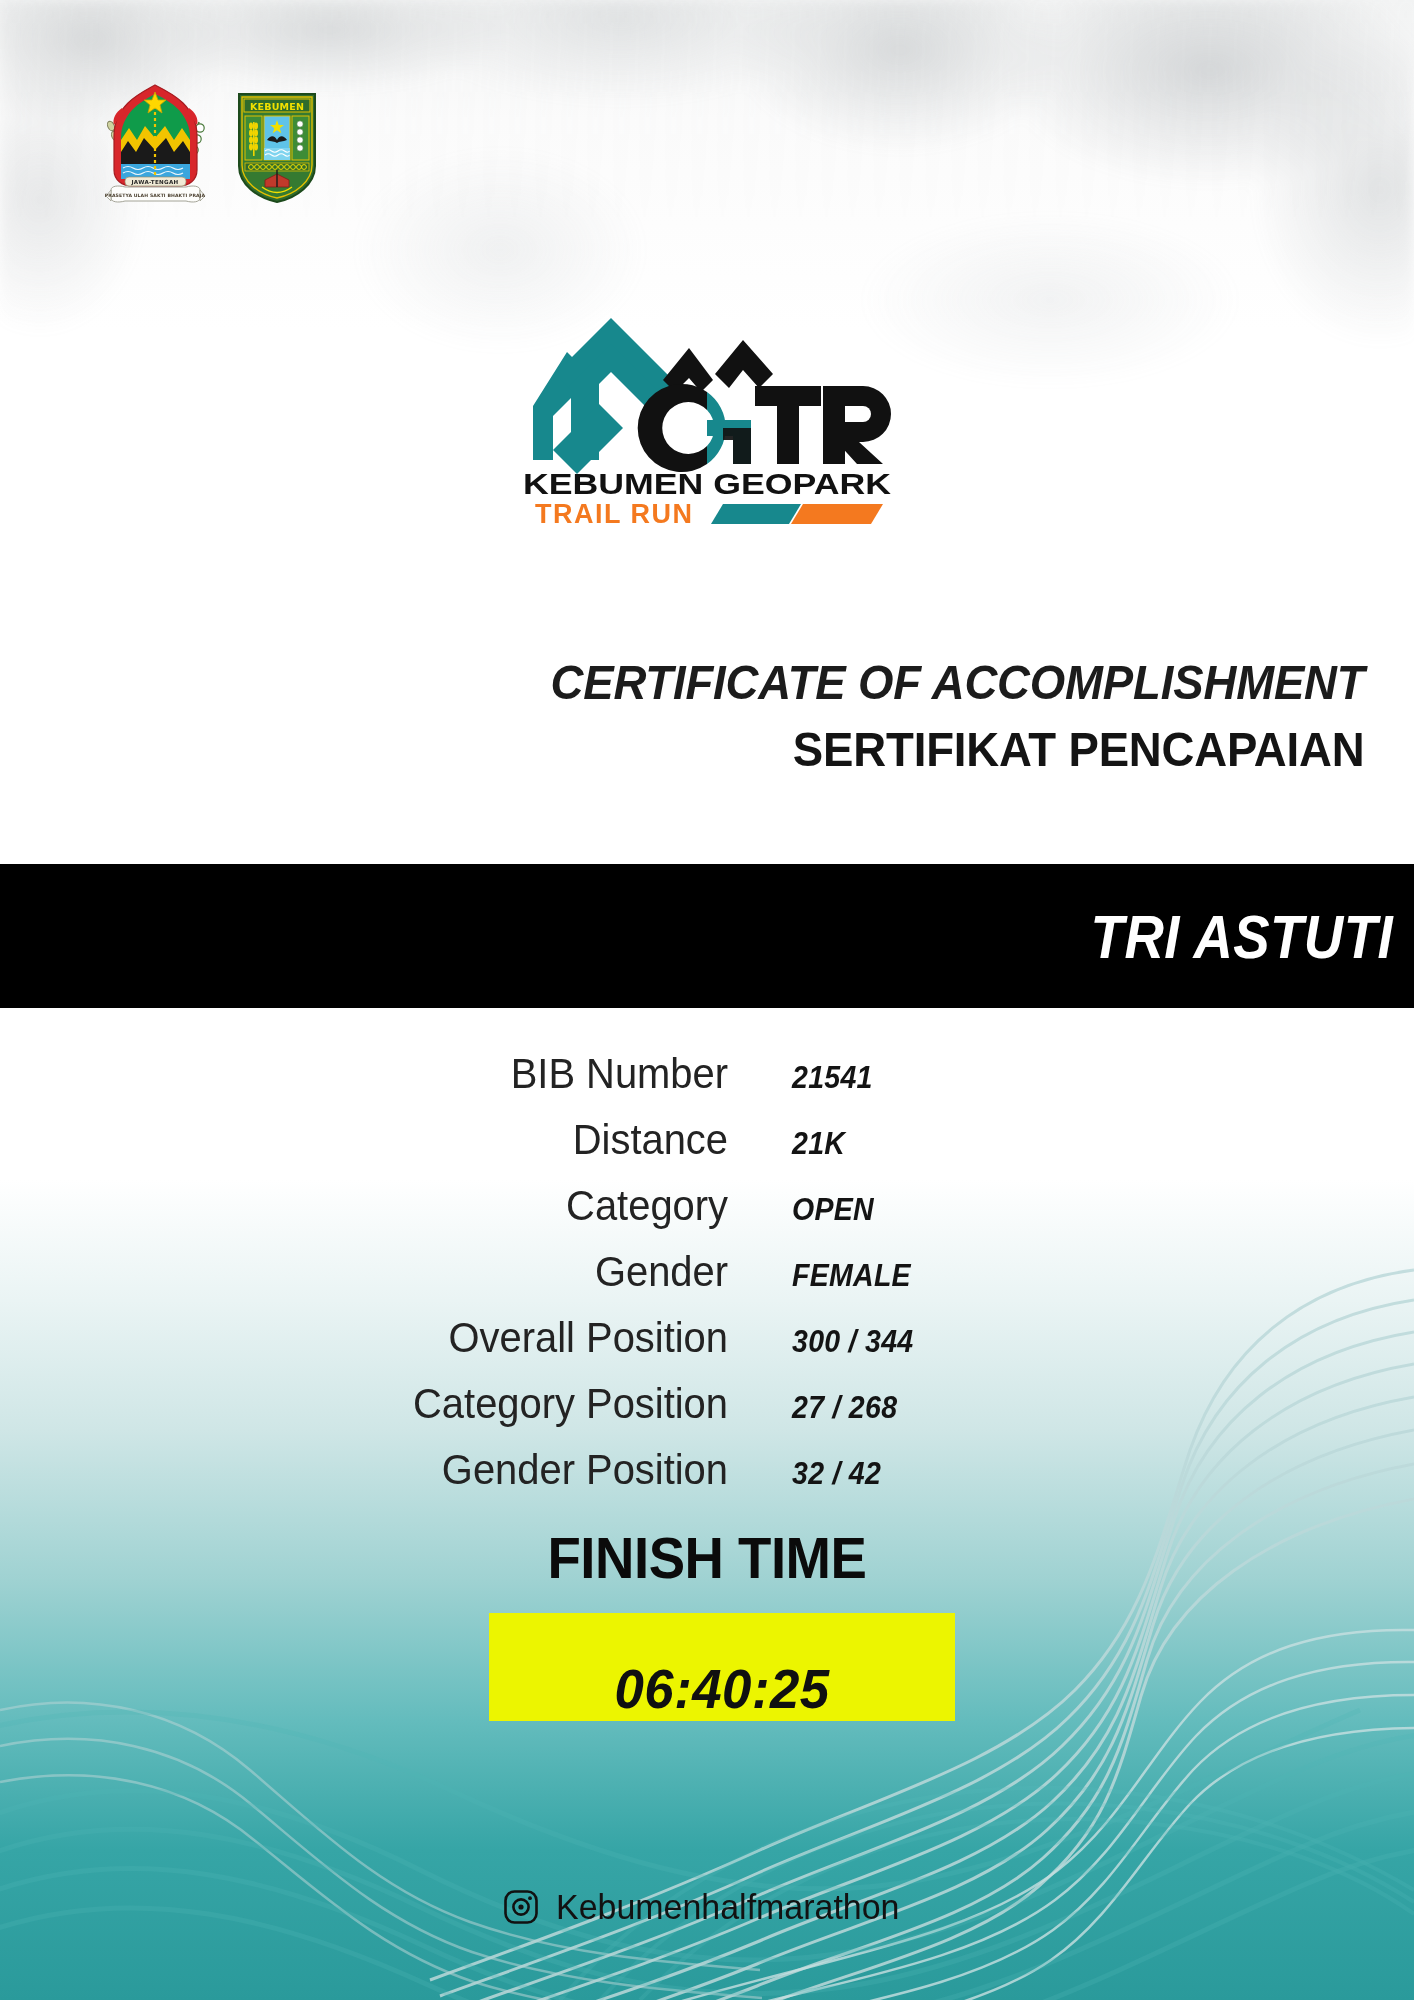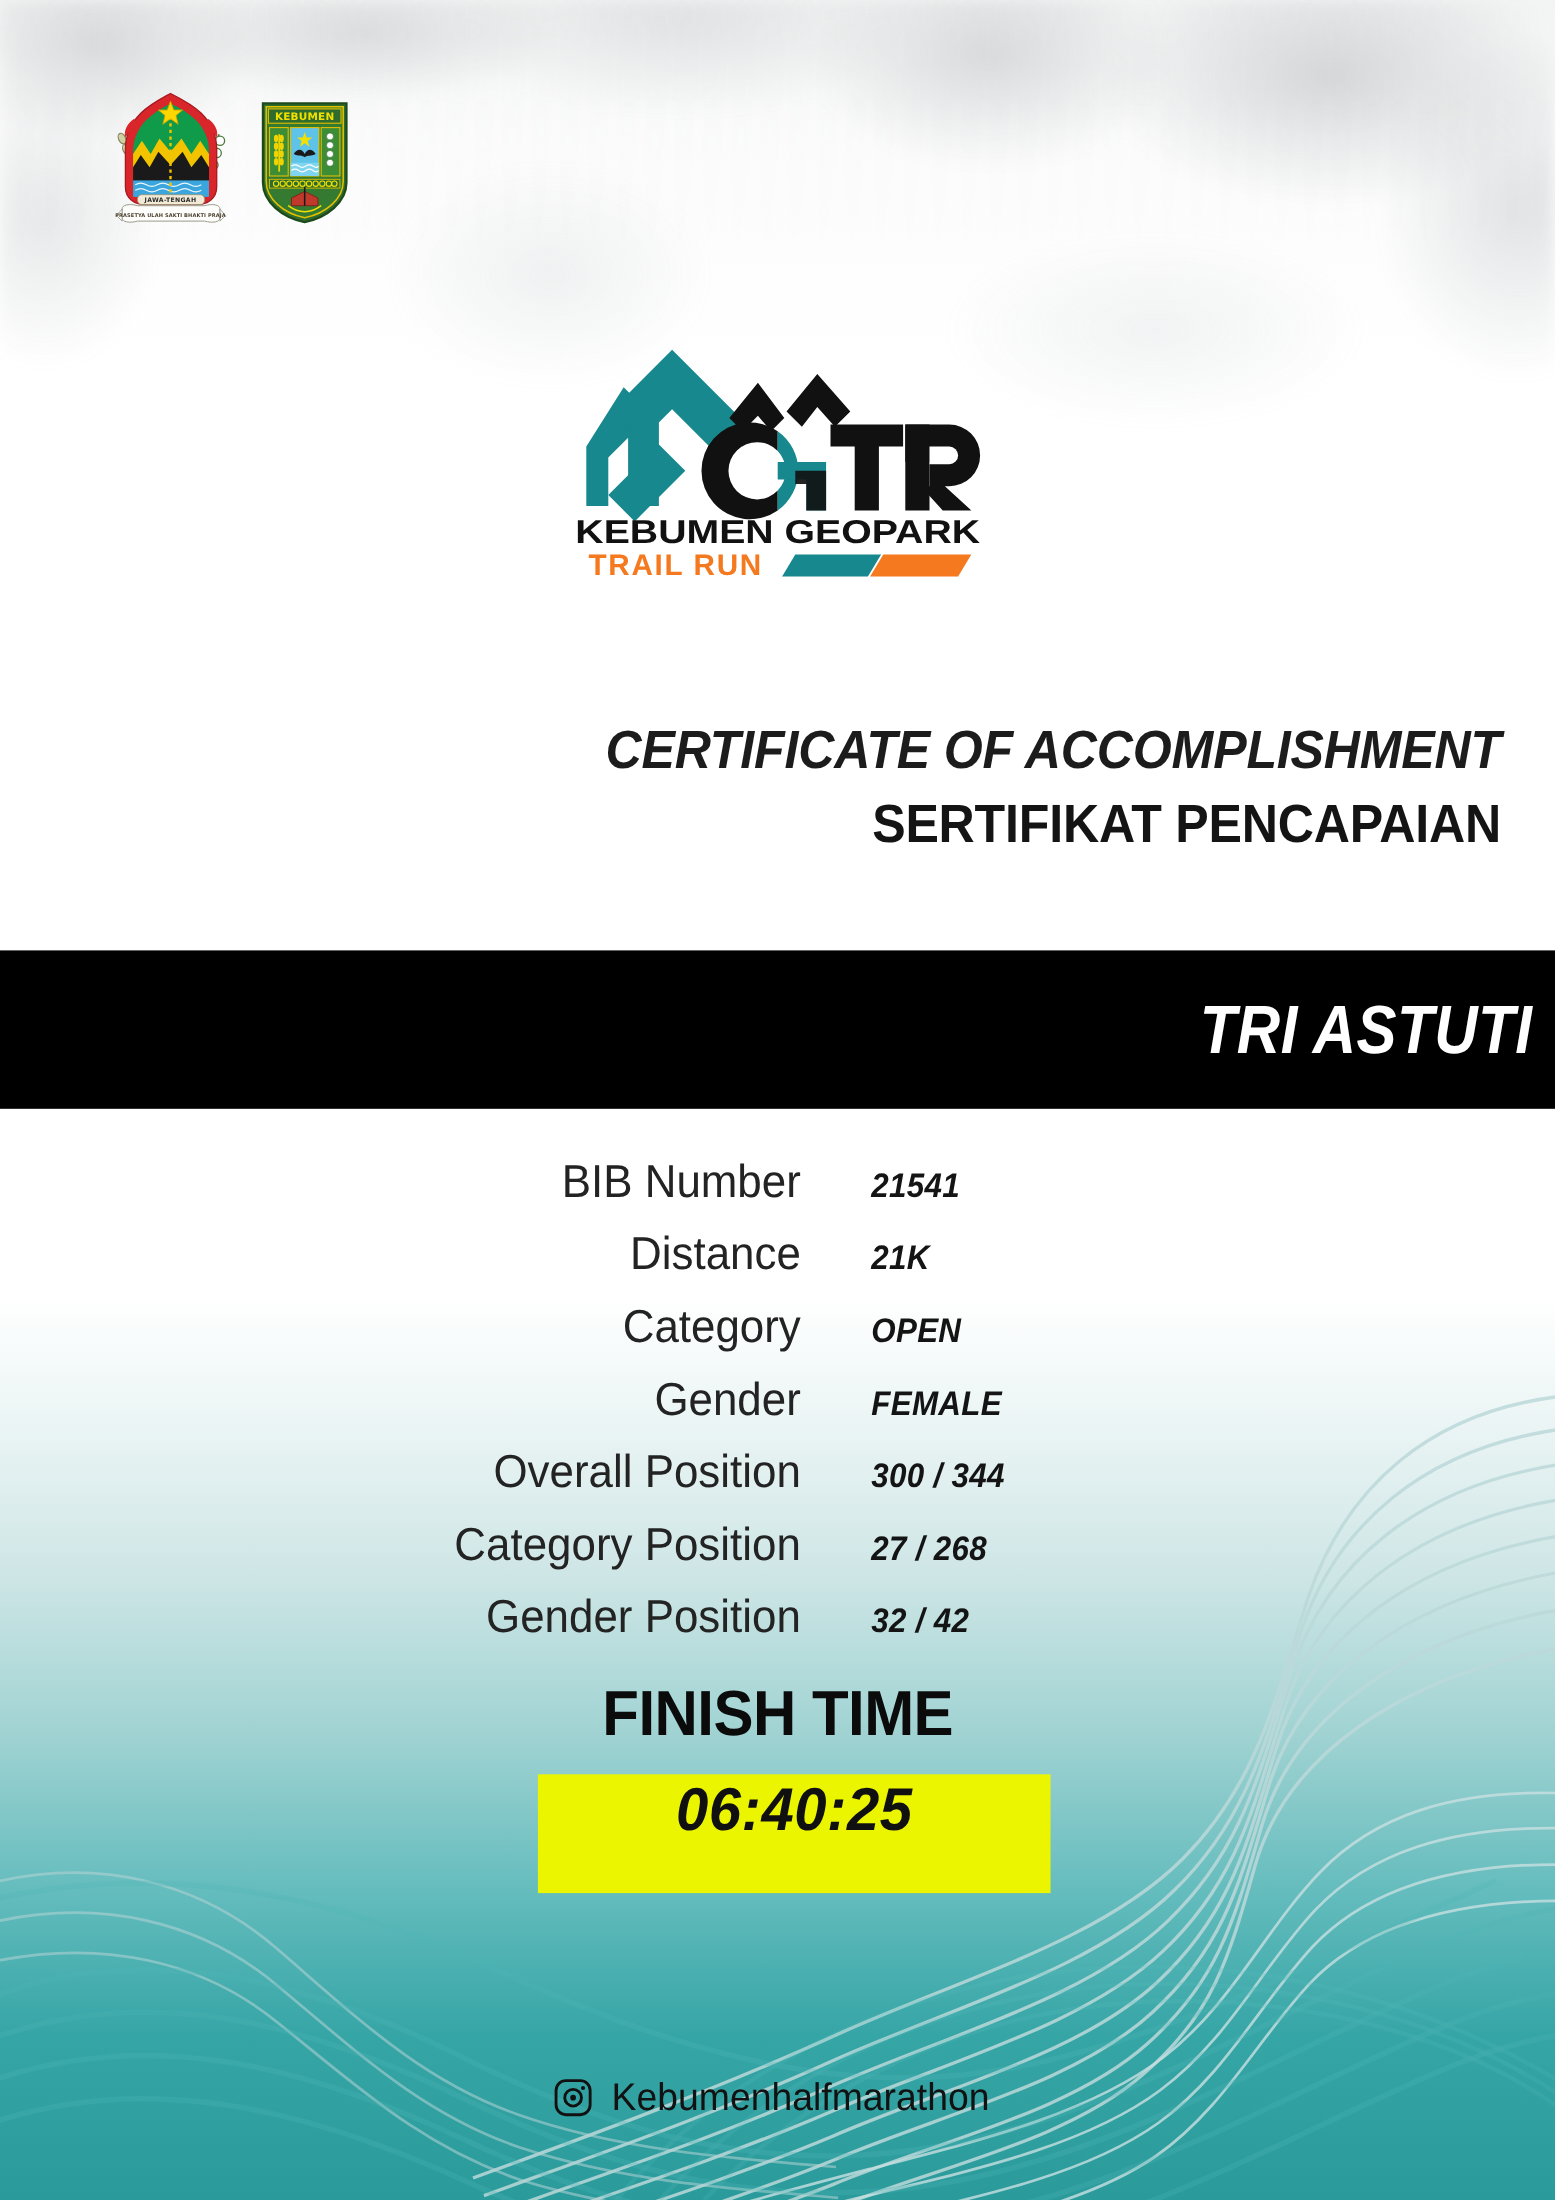--- a/index.html
+++ b/index.html
@@ -159,21 +159,21 @@
     font-weight:bold;
     font-size:58px;
     letter-spacing:-.5px;
     color:#0b0b0b;
     transform:scaleX(.94); transform-origin:center;
   }
   .finish-box {
     position:absolute; left:489px; top:1613px;
     width:466px; height:108px;
     background:#ecf500;
-    display:flex; align-items:flex-start; justify-content:center;
+    display:flex; align-items:flex-end; justify-content:center;
   }
   .finish-time {
     font-family:"Liberation Sans", sans-serif;
     font-weight:bold; font-style:italic;
     font-size:55px;
     color:#101010;
     letter-spacing:.5px;
     transform:scaleX(.96); transform-origin:center;
   }
 

